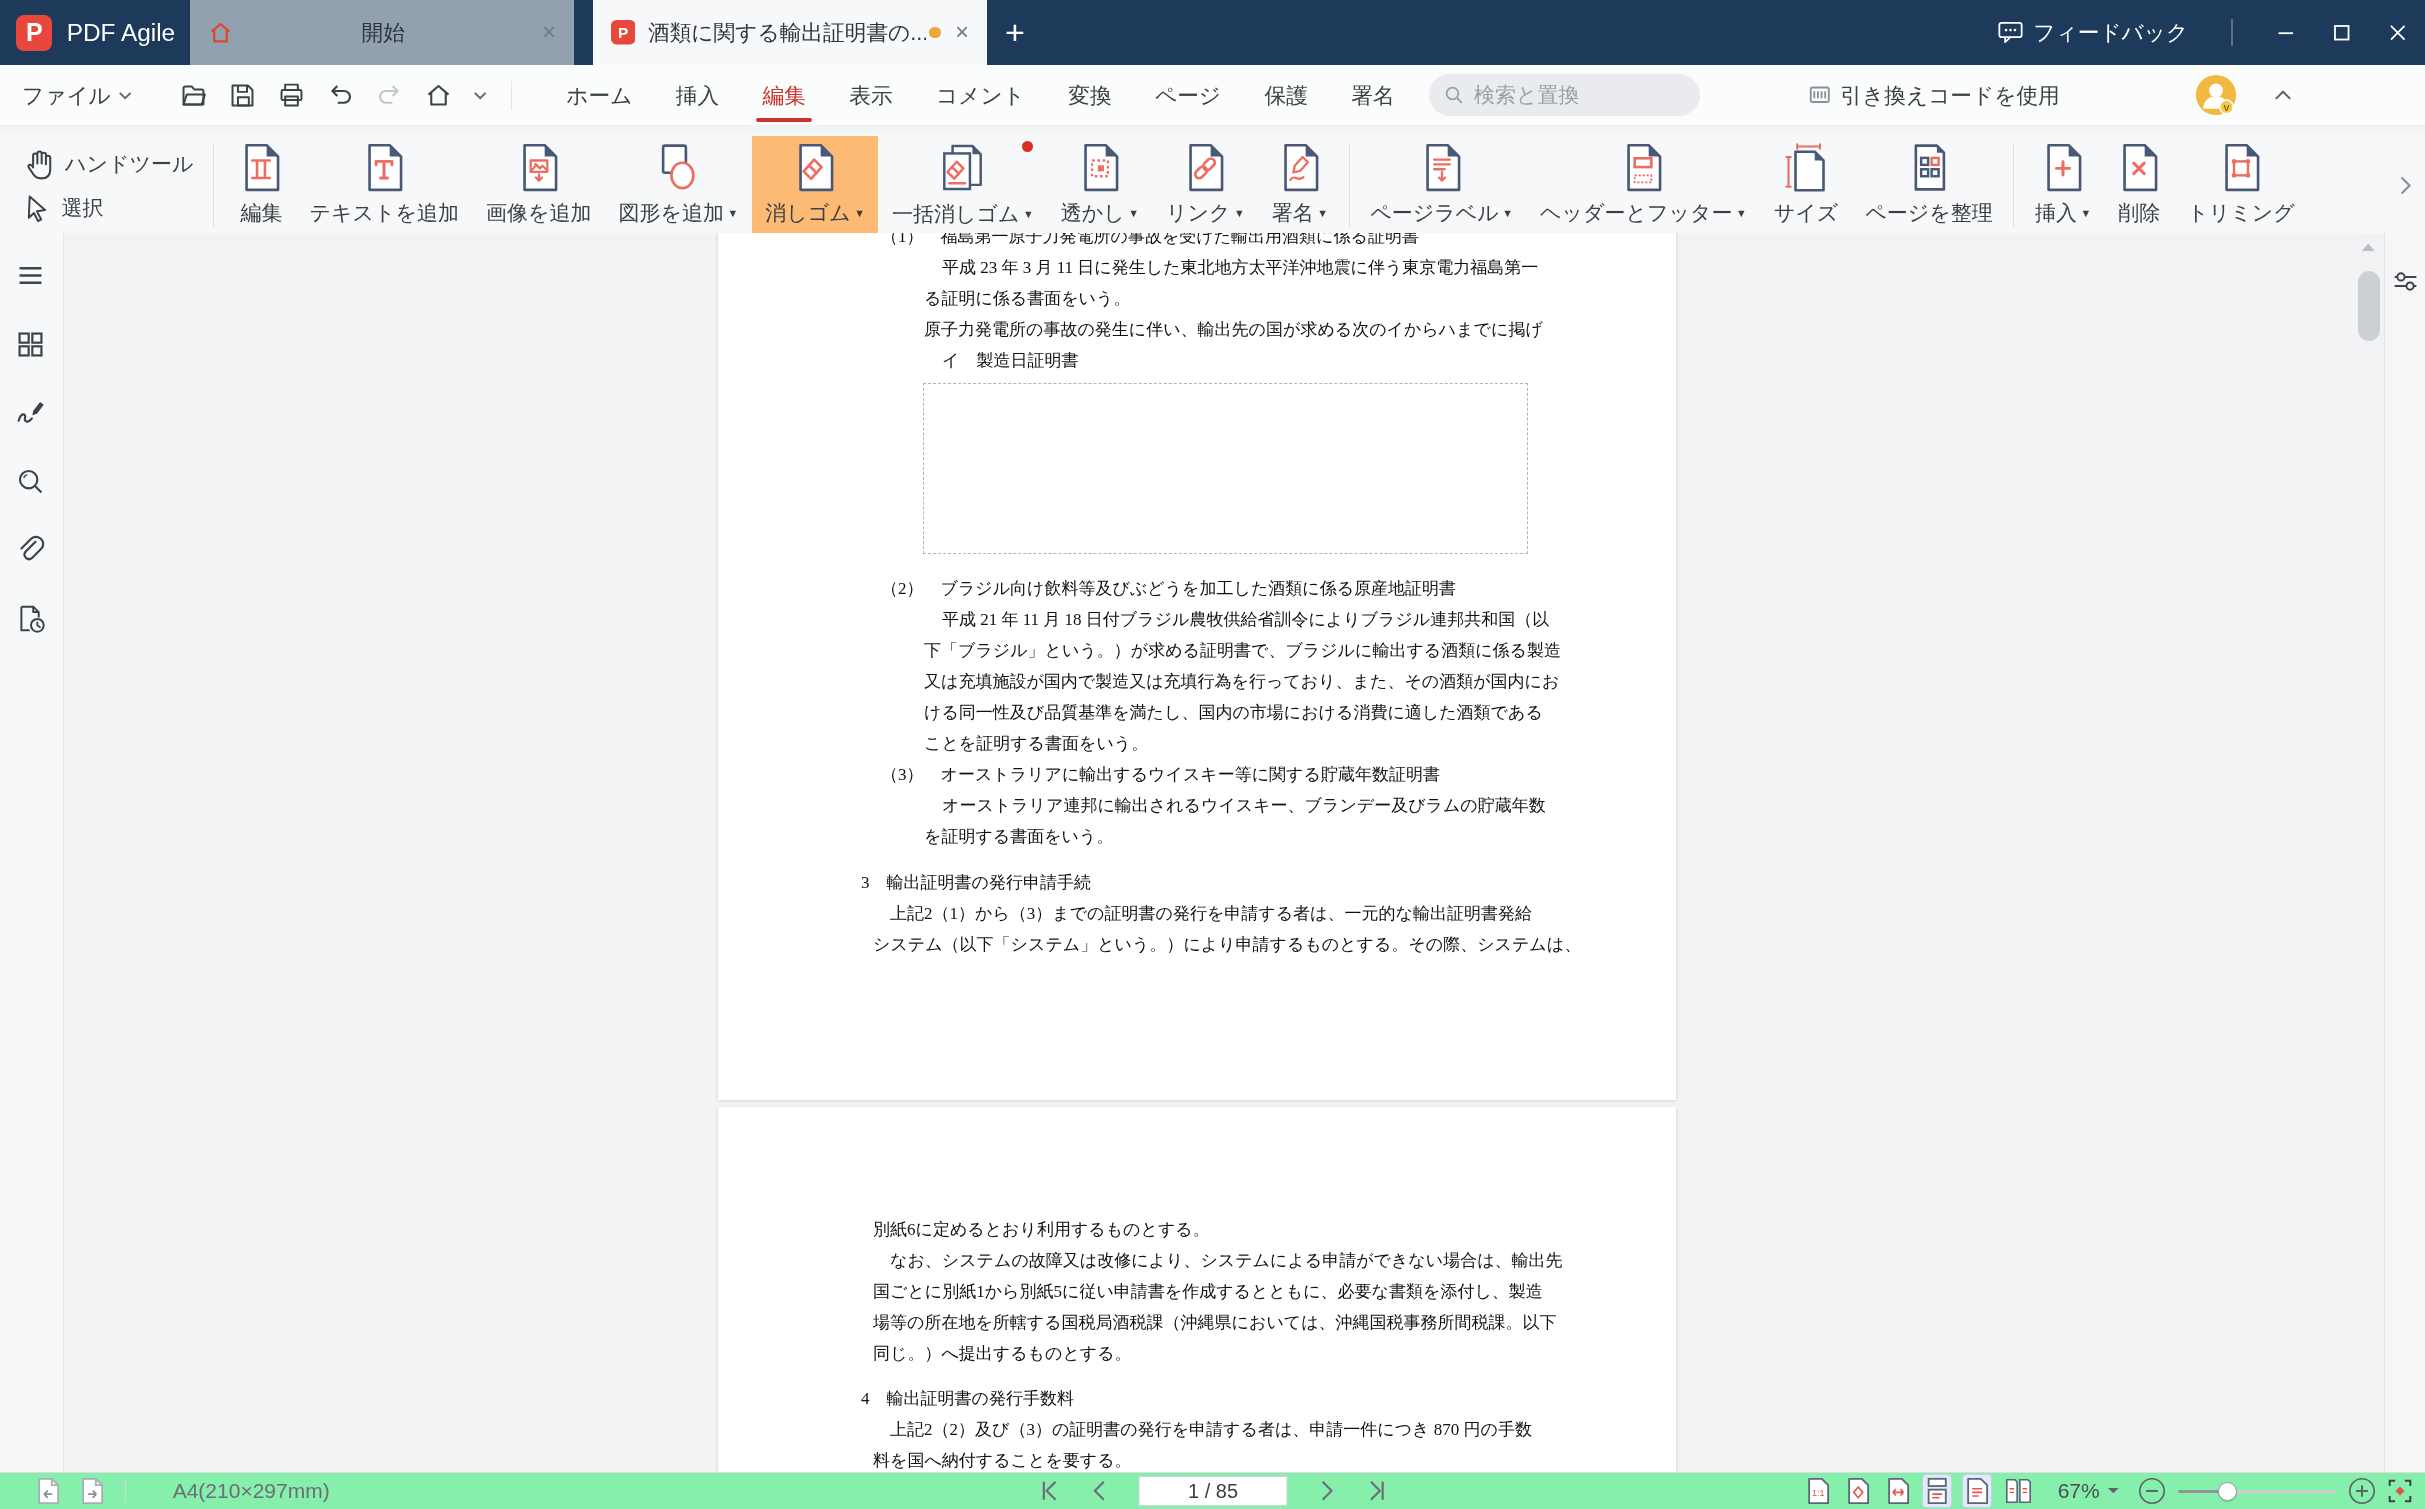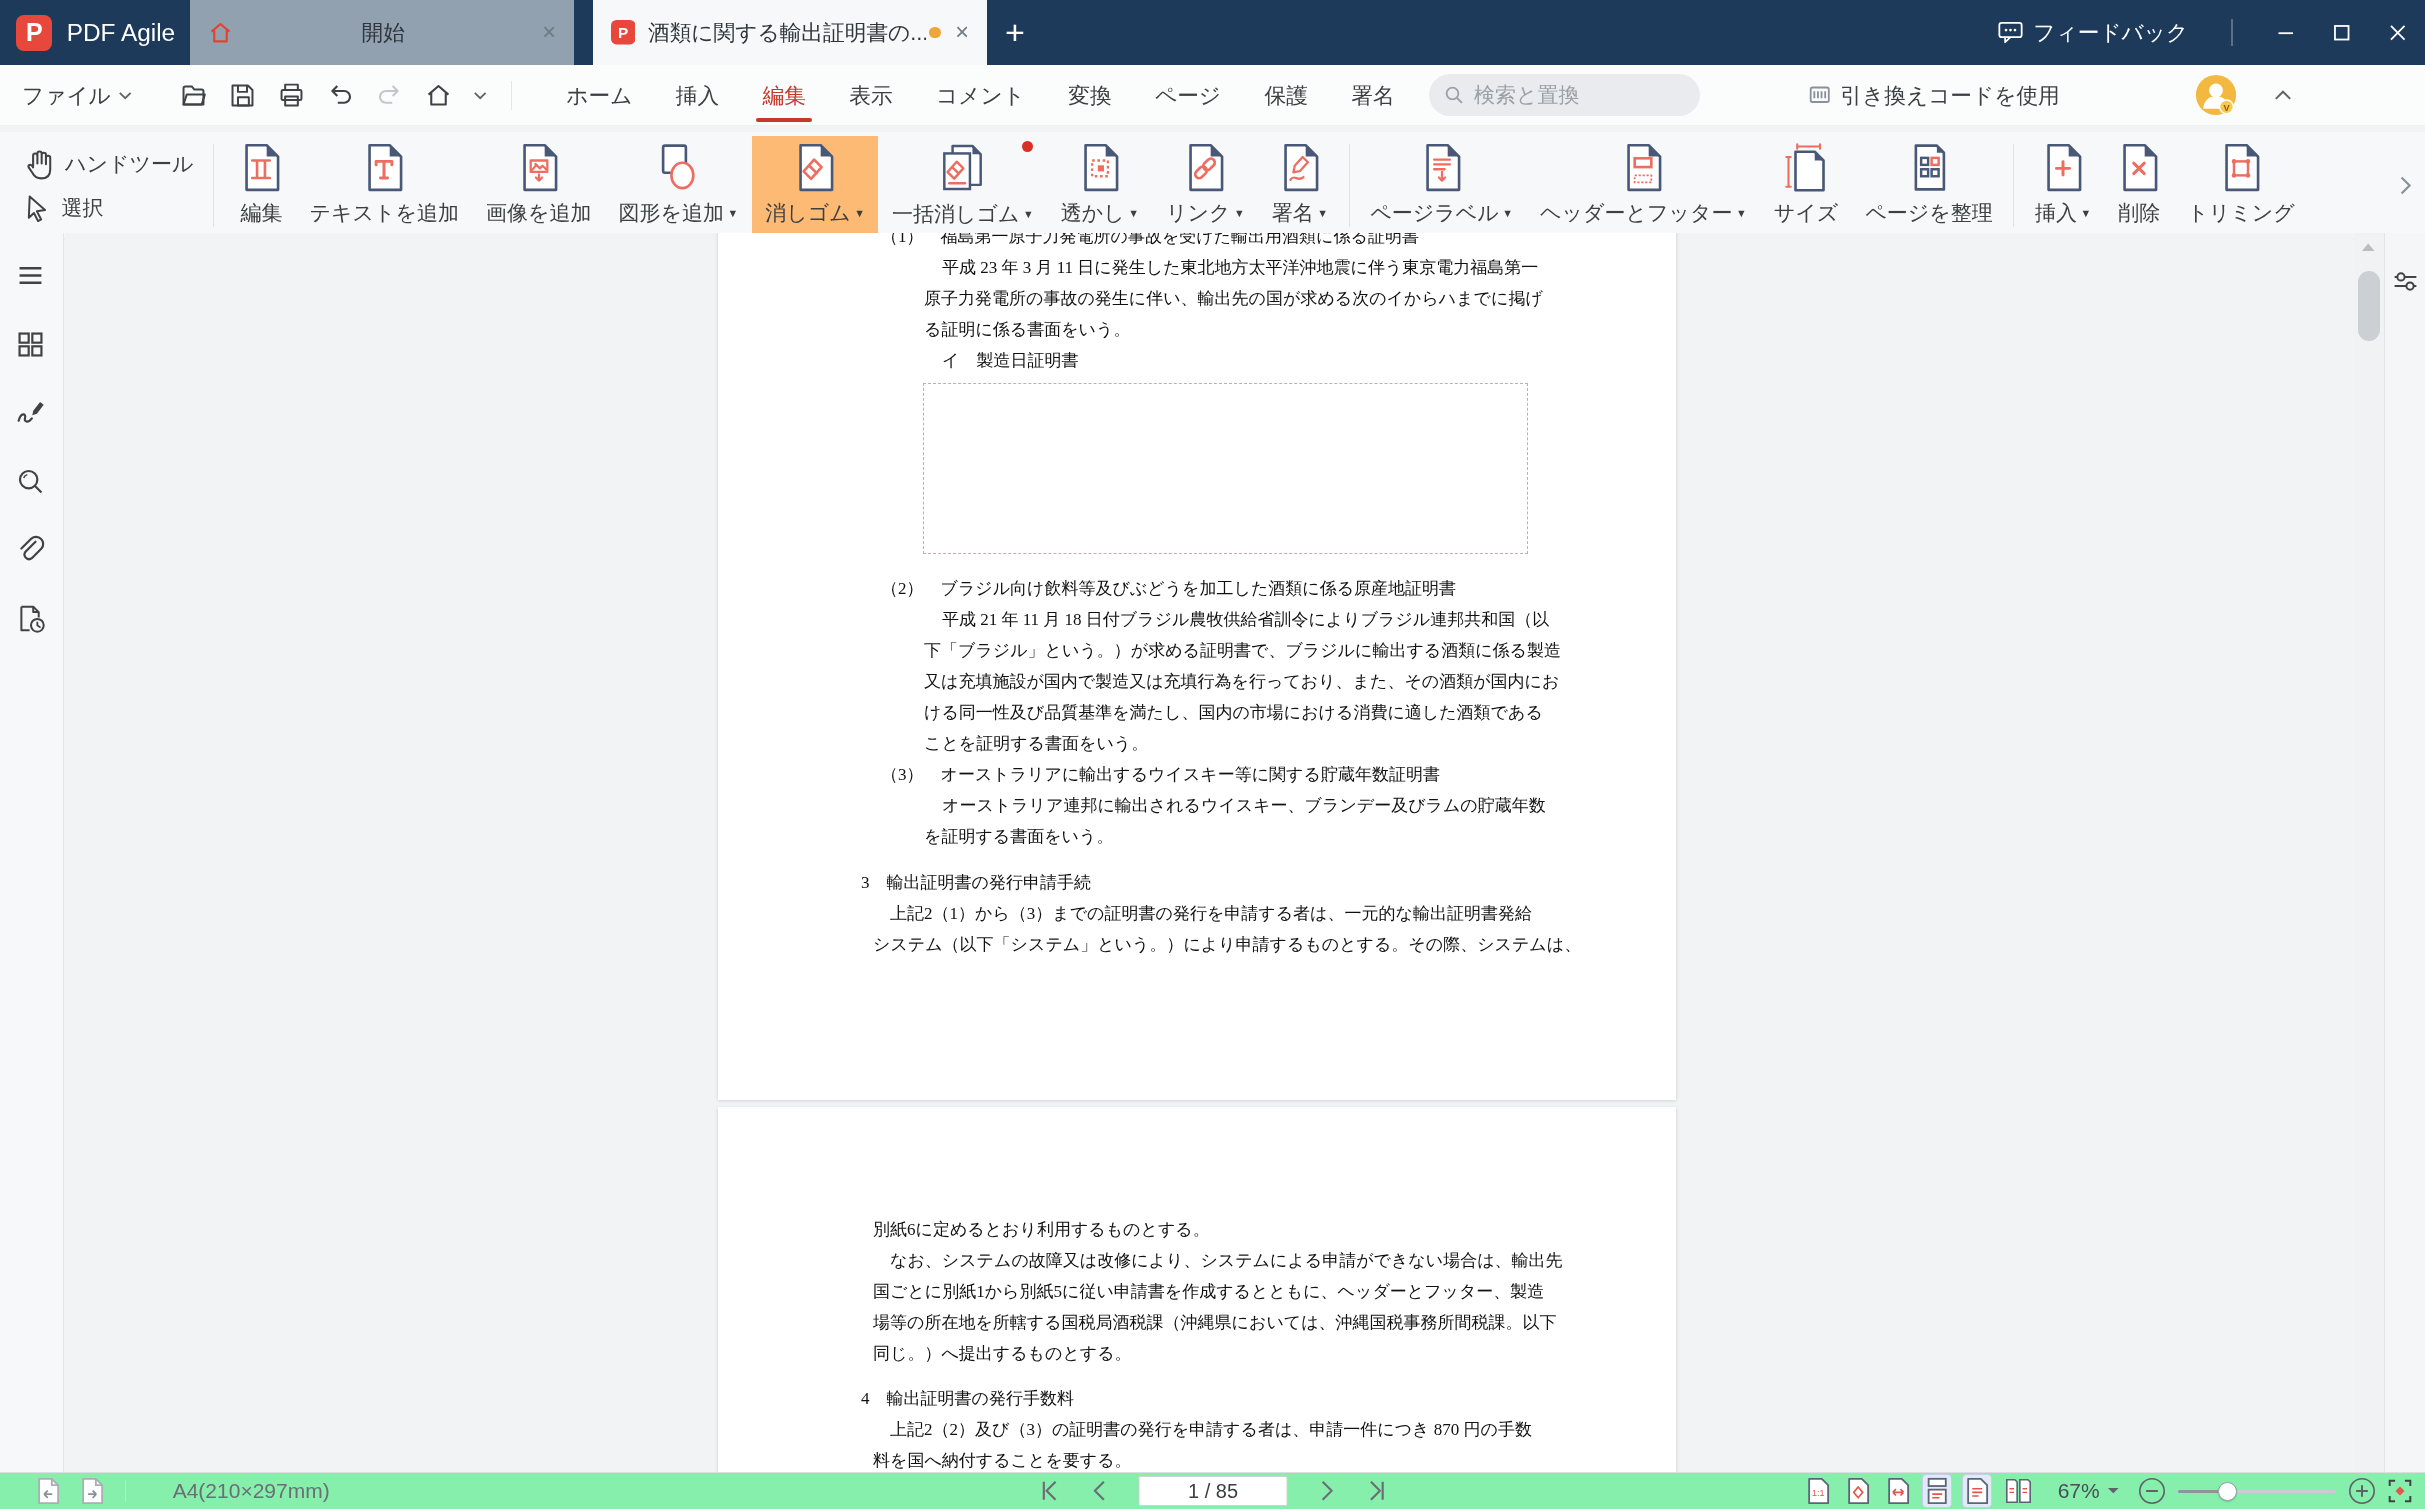--- a/index.html
+++ b/index.html
@@ -598,43 +598,43 @@
           <path d="M24.5 20.5 V24.5 l3.5 2.5" fill="none" stroke="#3f4346" stroke-width="2"></path>
         </svg>
     </span>
   </div>
 
   <div class="viewer">
     <div class="page page1">
       <div class="pcontent p1c" id="page1-content">
           <div class="doc-line ln-marker">（1）　福島第一原子力発電所の事故を受けた輸出用酒類に係る証明書</div>
           <div class="doc-line ln-first">平成 23 年 3 月 11 日に発生した東北地方太平洋沖地震に伴う東京電力福島第一</div>
+          <div class="doc-line ln-body">る証明に係る書面をいう。</div>
           <div class="doc-line ln-body">原子力発電所の事故の発生に伴い、輸出先の国が求める次のイからハまでに掲げ</div>
-          <div class="doc-line ln-body">る証明に係る書面をいう。</div>
           <div class="doc-line ln-first">イ　製造日証明書</div>
           <div class="doc-box"></div>
           <div class="doc-line ln-marker">（2）　ブラジル向け飲料等及びぶどうを加工した酒類に係る原産地証明書</div>
           <div class="doc-line ln-first">平成 21 年 11 月 18 日付ブラジル農牧供給省訓令によりブラジル連邦共和国（以</div>
           <div class="doc-line ln-body">下「ブラジル」という。）が求める証明書で、ブラジルに輸出する酒類に係る製造</div>
           <div class="doc-line ln-body">又は充填施設が国内で製造又は充填行為を行っており、また、その酒類が国内にお</div>
           <div class="doc-line ln-body">ける同一性及び品質基準を満たし、国内の市場における消費に適した酒類である</div>
           <div class="doc-line ln-body">ことを証明する書面をいう。</div>
           <div class="doc-line ln-marker">（3）　オーストラリアに輸出するウイスキー等に関する貯蔵年数証明書</div>
           <div class="doc-line ln-first">オーストラリア連邦に輸出されるウイスキー、ブランデー及びラムの貯蔵年数</div>
           <div class="doc-line ln-body">を証明する書面をいう。</div>
           <div class="doc-line ln-sec">3　輸出証明書の発行申請手続</div>
           <div class="doc-line ln-sfirst">上記2（1）から（3）までの証明書の発行を申請する者は、一元的な輸出証明書発給</div>
           <div class="doc-line ln-sbody">システム（以下「システム」という。）により申請するものとする。その際、システムは、</div>
         </div>
     </div>
     <div class="page page2">
       <div class="pcontent p2c" id="page2-content">
           <div class="doc-line ln-sbody">別紙6に定めるとおり利用するものとする。</div>
           <div class="doc-line ln-sfirst">なお、システムの故障又は改修により、システムによる申請ができない場合は、輸出先</div>
-          <div class="doc-line ln-sbody">国ごとに別紙1から別紙5に従い申請書を作成するとともに、ヘッダーとフッター、製造</div>
+          <div class="doc-line ln-sbody">国ごとに別紙1から別紙5に従い申請書を作成するとともに、必要な書類を添付し、製造</div>
           <div class="doc-line ln-sbody">場等の所在地を所轄する国税局酒税課（沖縄県においては、沖縄国税事務所間税課。以下</div>
           <div class="doc-line ln-sbody">同じ。）へ提出するものとする。</div>
           <div class="doc-line ln-sec">4　輸出証明書の発行手数料</div>
           <div class="doc-line ln-sfirst">上記2（2）及び（3）の証明書の発行を申請する者は、申請一件につき 870 円の手数</div>
           <div class="doc-line ln-sbody">料を国へ納付することを要する。</div>
         </div>
     </div>
   </div>
 
   <div class="vscroll">

